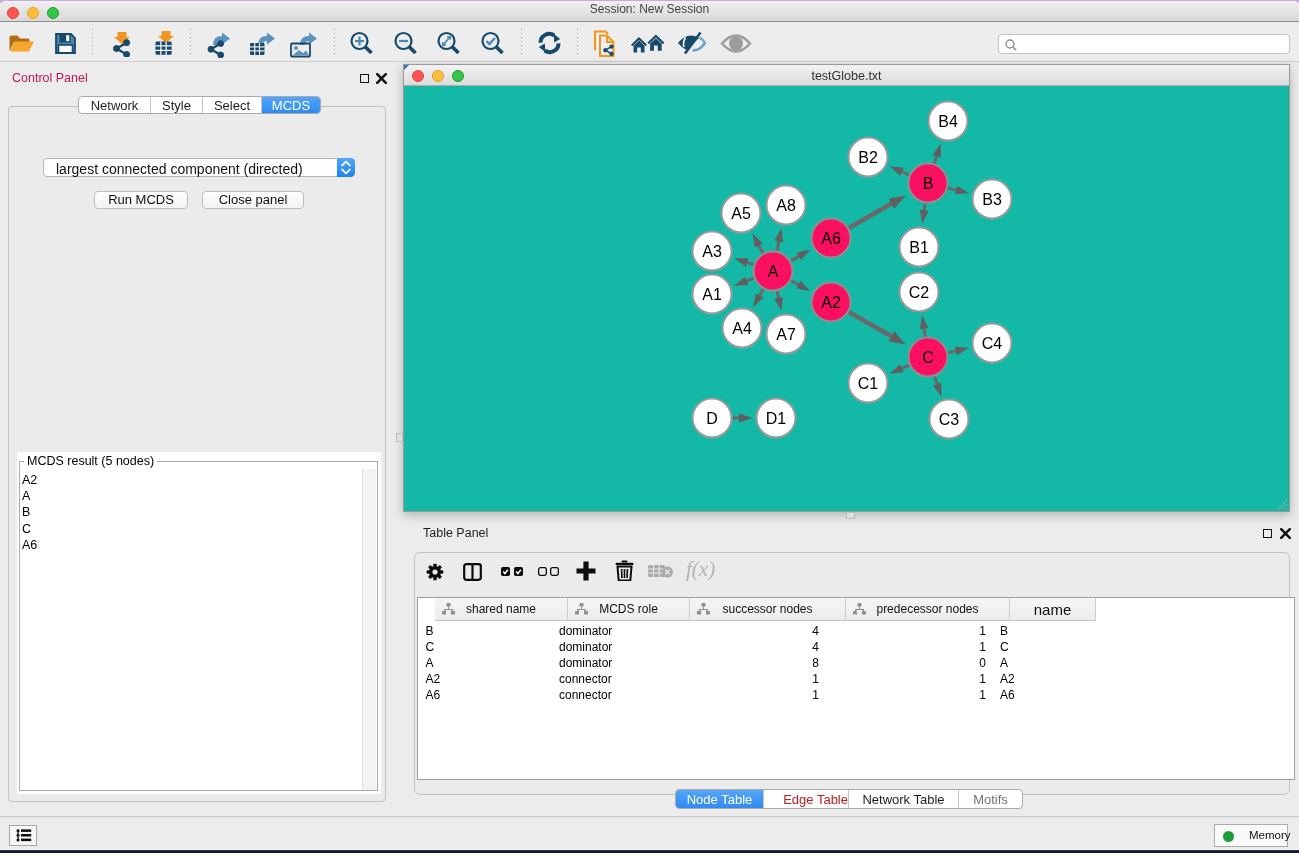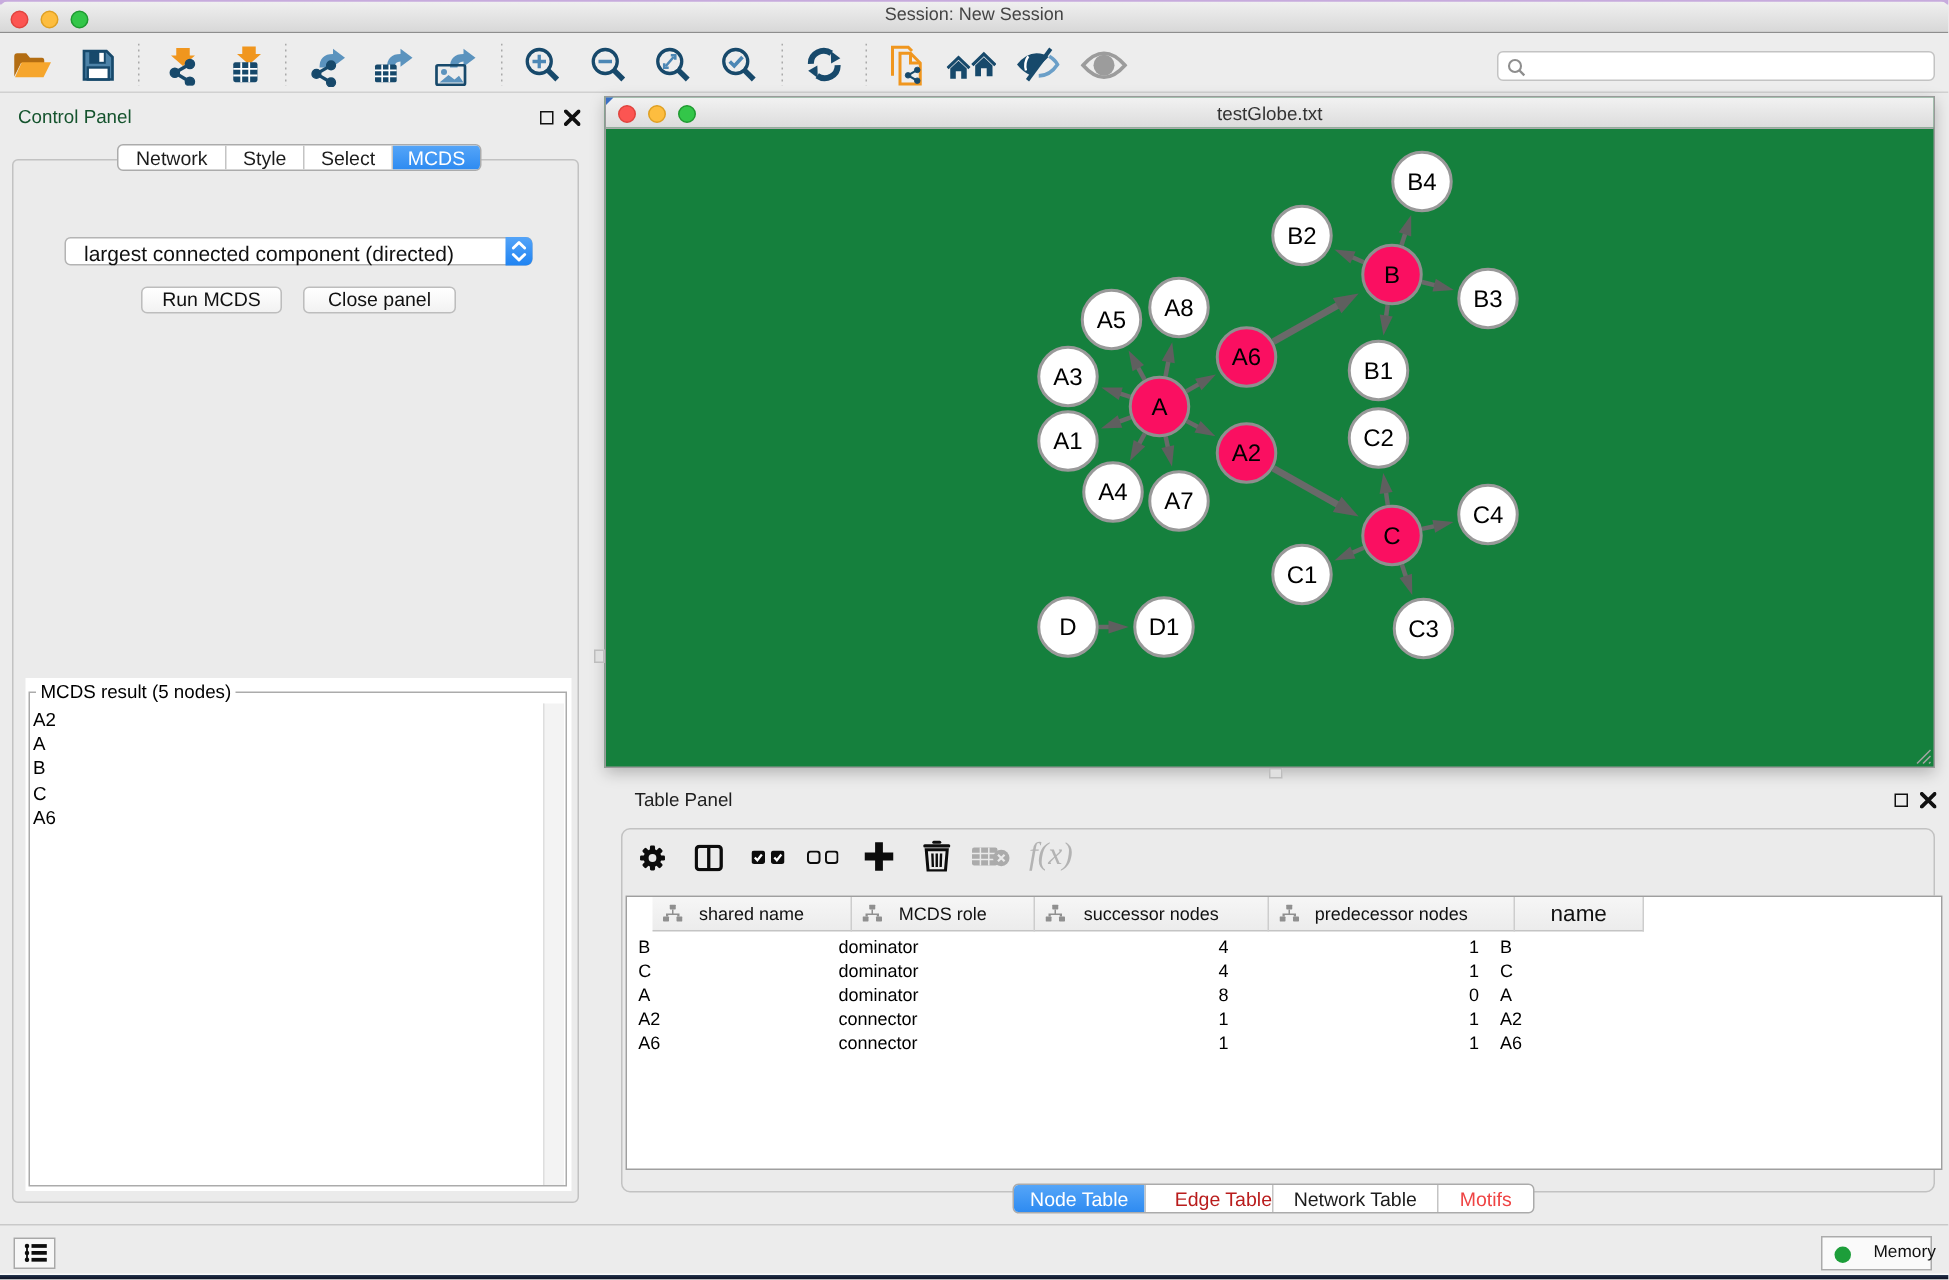--- a/index.html
+++ b/index.html
@@ -163,21 +163,21 @@
 <div class="abs" style="left:334px;top:29px;width:1px;height:28px;background-image:linear-gradient(#a9a9a9 1.5px, transparent 1.5px);background-size:1px 4px"></div>
 <div class="abs" style="left:521px;top:29px;width:1px;height:28px;background-image:linear-gradient(#a9a9a9 1.5px, transparent 1.5px);background-size:1px 4px"></div>
 <div class="abs" style="left:577px;top:29px;width:1px;height:28px;background-image:linear-gradient(#a9a9a9 1.5px, transparent 1.5px);background-size:1px 4px"></div>
 <div class="abs" style="left:998px;top:34px;width:292px;height:20px;background:#fff;border:1px solid #c3c3c3;border-radius:4px">
 <svg class="abs" style="left:5px;top:3px" width="14" height="14" viewBox="0 0 14 14">
       <circle cx="6" cy="6" r="4" fill="none" stroke="#8e8e8e" stroke-width="1.4"></circle>
       <line x1="9" y1="9" x2="12.2" y2="12.2" stroke="#8e8e8e" stroke-width="1.6"></line>
     </svg>
   </div>
 <div class="abs" style="left:0;top:62px;width:396px;height:754px">
-  <div class="abs" style="left:12px;top:9px;font-size:12.5px;color:#14532d">Control Panel</div>
+  <div class="abs" style="left:12px;top:9px;font-size:12.5px;color:#be185d">Control Panel</div>
   <div class="abs" style="left:360px;top:11.5px;width:9px;height:9px;border:1.3px solid #111"></div>
   <svg class="abs" style="left:376px;top:11px" width="11" height="11" viewBox="0 0 11 11">
       <path d="M1.2,1.2 L9.8,9.8 M9.8,1.2 L1.2,9.8" stroke="#111" stroke-width="2.5" stroke-linecap="round"></path>
     </svg>
   <div class="abs" style="left:8px;top:44px;width:378px;height:696px;border:1px solid #c2c2c2;border-radius:4px;background:#ebebeb"></div>
   <div class="abs" style="left:78px;top:34px;height:18px;display:flex;font-size:13px;border:1px solid #ababab;border-radius:4px;background:#fff;overflow:hidden">
     <div style="width:72px;text-align:center;line-height:17px;color:#1c1c1c;border-right:1px solid #c4c4c4">Network</div>
     <div style="width:52px;text-align:center;line-height:17px;color:#1c1c1c;border-right:1px solid #c4c4c4">Style</div>
     <div style="width:59px;text-align:center;line-height:17px;color:#1c1c1c;border-right:1px solid #c4c4c4">Select</div>
     <div style="width:58px;text-align:center;line-height:17px;color:#fff;background:linear-gradient(#55a5f8,#2e8bf1)">MCDS</div>
@@ -196,21 +196,21 @@
   <div class="abs" style="left:94px;top:129px;width:94px;height:18px;background:linear-gradient(#ffffff,#f2f2f2);border:1px solid #bdbdbd;border-radius:4px;text-align:center;font-size:13px;line-height:16px;color:#111">Run MCDS</div>
   <div class="abs" style="left:202px;top:129px;width:102px;height:18px;background:linear-gradient(#ffffff,#f2f2f2);border:1px solid #bdbdbd;border-radius:4px;text-align:center;font-size:13px;line-height:16px;color:#111">Close panel</div>
   <div class="abs" style="left:17px;top:390px;width:364px;height:342px;background:#fff">
     <div class="abs" style="left:2px;top:9px;width:359px;height:330px;border:1px solid #ababab"></div>
     <div class="abs" style="left:7px;top:2px;background:#fff;padding:0 3px;font-size:12.5px;color:#000">MCDS result (5 nodes)</div>
     <div class="abs" style="left:345px;top:17px;width:14px;height:321px;background:#f3f3f3;border-left:1px solid #dedede"></div>
     <div class="abs" style="left:5px;top:20px;font-size:12.5px;line-height:16.2px;color:#000">A2<br>A<br>B<br>C<br>A6</div>
   </div>
 </div>
 
-<div class="abs" style="left:403px;top:64px;width:887px;height:448px;background:#15803d;border:1px solid #9a9a9a;box-shadow:0 3px 10px rgba(0,0,0,0.25)">
+<div class="abs" style="left:403px;top:64px;width:887px;height:448px;background:#14b8a6;border:1px solid #9a9a9a;box-shadow:0 3px 10px rgba(0,0,0,0.25)">
   <div class="abs" style="left:0;top:0;width:885px;height:21px;background:linear-gradient(#f2f2f2,#dcdcdc);border-bottom:1px solid #ababab">
     <div class="abs" style="left:8px;top:4.5px;width:12px;height:12px;border-radius:50%;background:#fc5552;border:0.5px solid #e0443e"></div>
     <div class="abs" style="left:28px;top:4.5px;width:12px;height:12px;border-radius:50%;background:#fdbd3f;border:0.5px solid #dfa023"></div>
     <div class="abs" style="left:48px;top:4.5px;width:12px;height:12px;border-radius:50%;background:#33c649;border:0.5px solid #1f9a31"></div>
     <div style="text-align:center;font-size:12.5px;color:#333;padding-top:3.5px">testGlobe.txt</div>
     <div class="abs" style="left:0;top:0;width:0;height:0;border-top:5px solid #3a6fc4;border-right:5px solid transparent"></div>
   </div>
   <svg width="887" height="427" viewBox="0 0 887 427" style="position:absolute;left:0;top:21px">
 <line x1="359.1" y1="167.1" x2="353.7" y2="157.3" stroke="#696969" stroke-width="3.0"></line>
 <polygon points="348.4,147.6 358.7,157.3 351.0,161.5" fill="#5f5f5f"></polygon>
@@ -442,21 +442,21 @@
         <span class="abs" style="left:141px">connector</span>
 <span class="abs" style="left:256px;width:145px;text-align:right">1</span>
 <span class="abs" style="left:411px;width:157px;text-align:right">1</span>
 <span class="abs" style="left:582px">A6</span>
       </div>
   </div>
   <div class="abs" style="left:270px;top:269px;height:20px;display:flex;font-size:13px;border:1px solid #ababab;border-radius:4px;background:#fff;overflow:hidden">
       <div style="width:88px;text-align:center;line-height:19px;border-right:1px solid #c4c4c4;color:#fff;background:linear-gradient(#55a5f8,#2e8bf1)">Node Table</div>
       <div style="width:85px;text-align:right;line-height:19px;border-right:1px solid #c4c4c4;color:#b91c1c">Edge Table</div>
       <div style="width:110px;text-align:center;line-height:19px;border-right:1px solid #c4c4c4;color:#1c1c1c">Network Table</div>
-      <div style="width:63px;text-align:center;line-height:19px;color:#ef4444">Motifs</div>
+      <div style="width:63px;text-align:center;line-height:19px;color:#737373">Motifs</div>
     </div>
 </div>
 
 <div class="abs" style="left:0;top:816px;width:1299px;height:34px;background:#ececec;border-top:1px solid #c9c9c9">
   <div class="abs" style="left:9px;top:8px;width:28px;height:21px;background:#f7f7f7;border:1px solid #a8a8a8">
     <svg width="26" height="19" viewBox="0 0 26 19">
         <g fill="#0d0d0d">
           <circle cx="8" cy="4.7" r="1.5"></circle>
           <circle cx="8" cy="9.3" r="1.5"></circle>
           <circle cx="8" cy="13.9" r="1.5"></circle>

